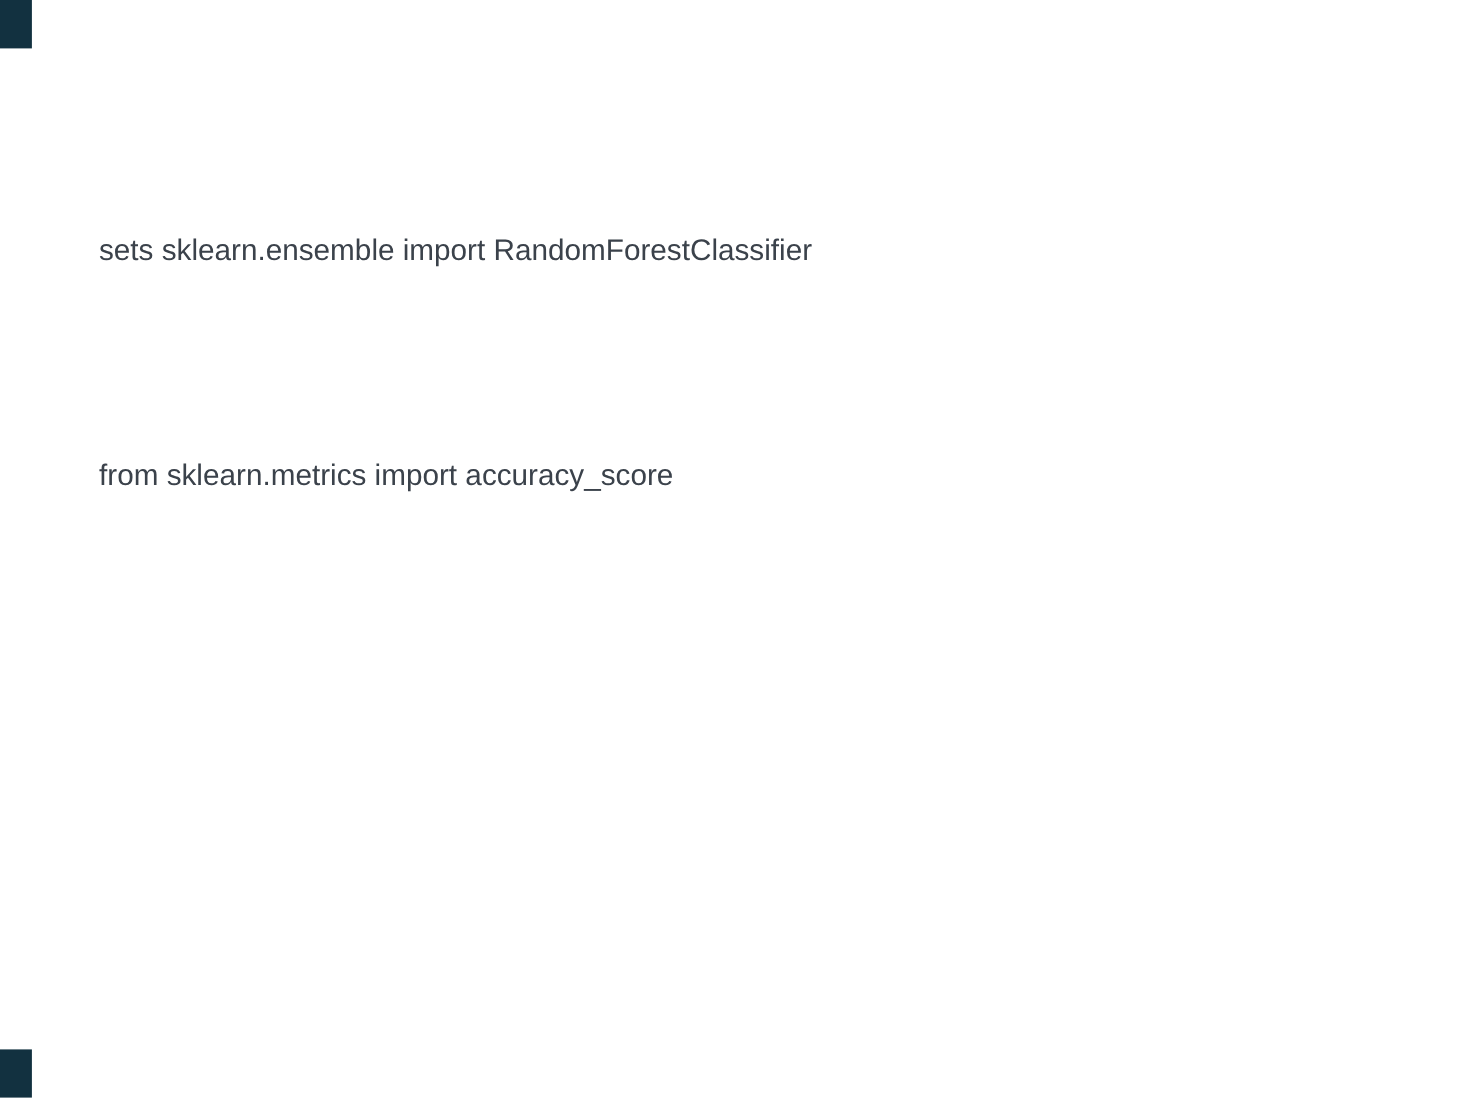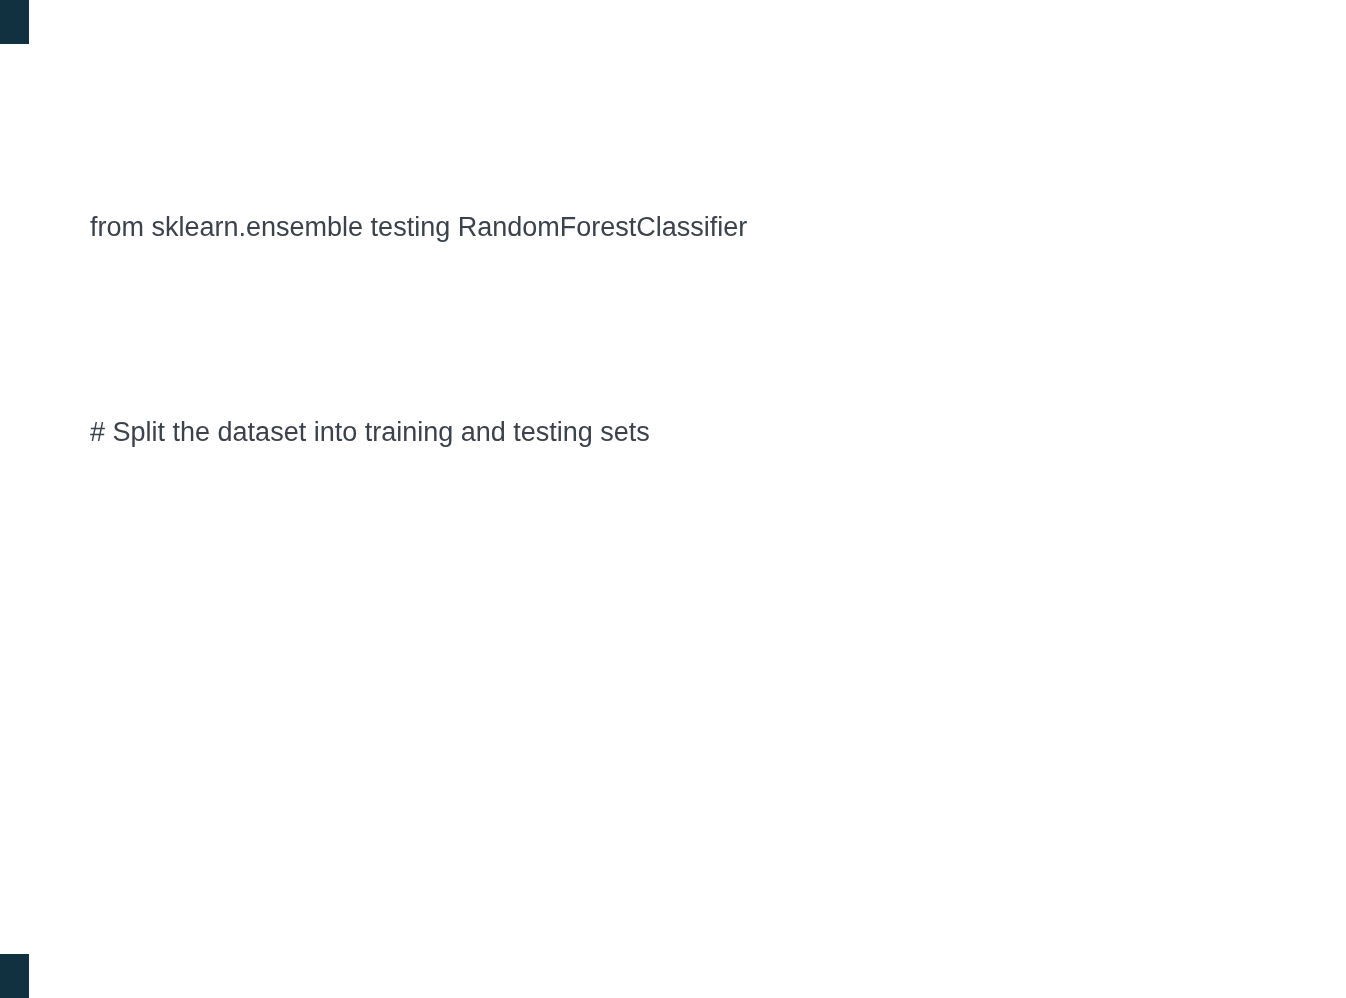--- a/index.html
+++ b/index.html
@@ -35,22 +35,22 @@
   }
   .code-line { height: 68.4px; }
 </style>
 </head>
 <body style="--background: #ffffff; --text-color: #3b424b; --corner-accent-color: #123140;">
 
 <div class="corner-bar top"></div>
 <div class="corner-bar bottom"></div>
 
 <main class="code-block">
-  <div class="code-line">from sklearn.ensemble testing RandomForestClassifier</div>
-  <div class="code-line"># Split the dataset into training and testing sets</div>
+  <div class="code-line">sets sklearn.ensemble import RandomForestClassifier</div>
+  <div class="code-line">from sklearn.metrics import accuracy_score</div>
   
   
   
   
   
   
   
   
   
 </main>

